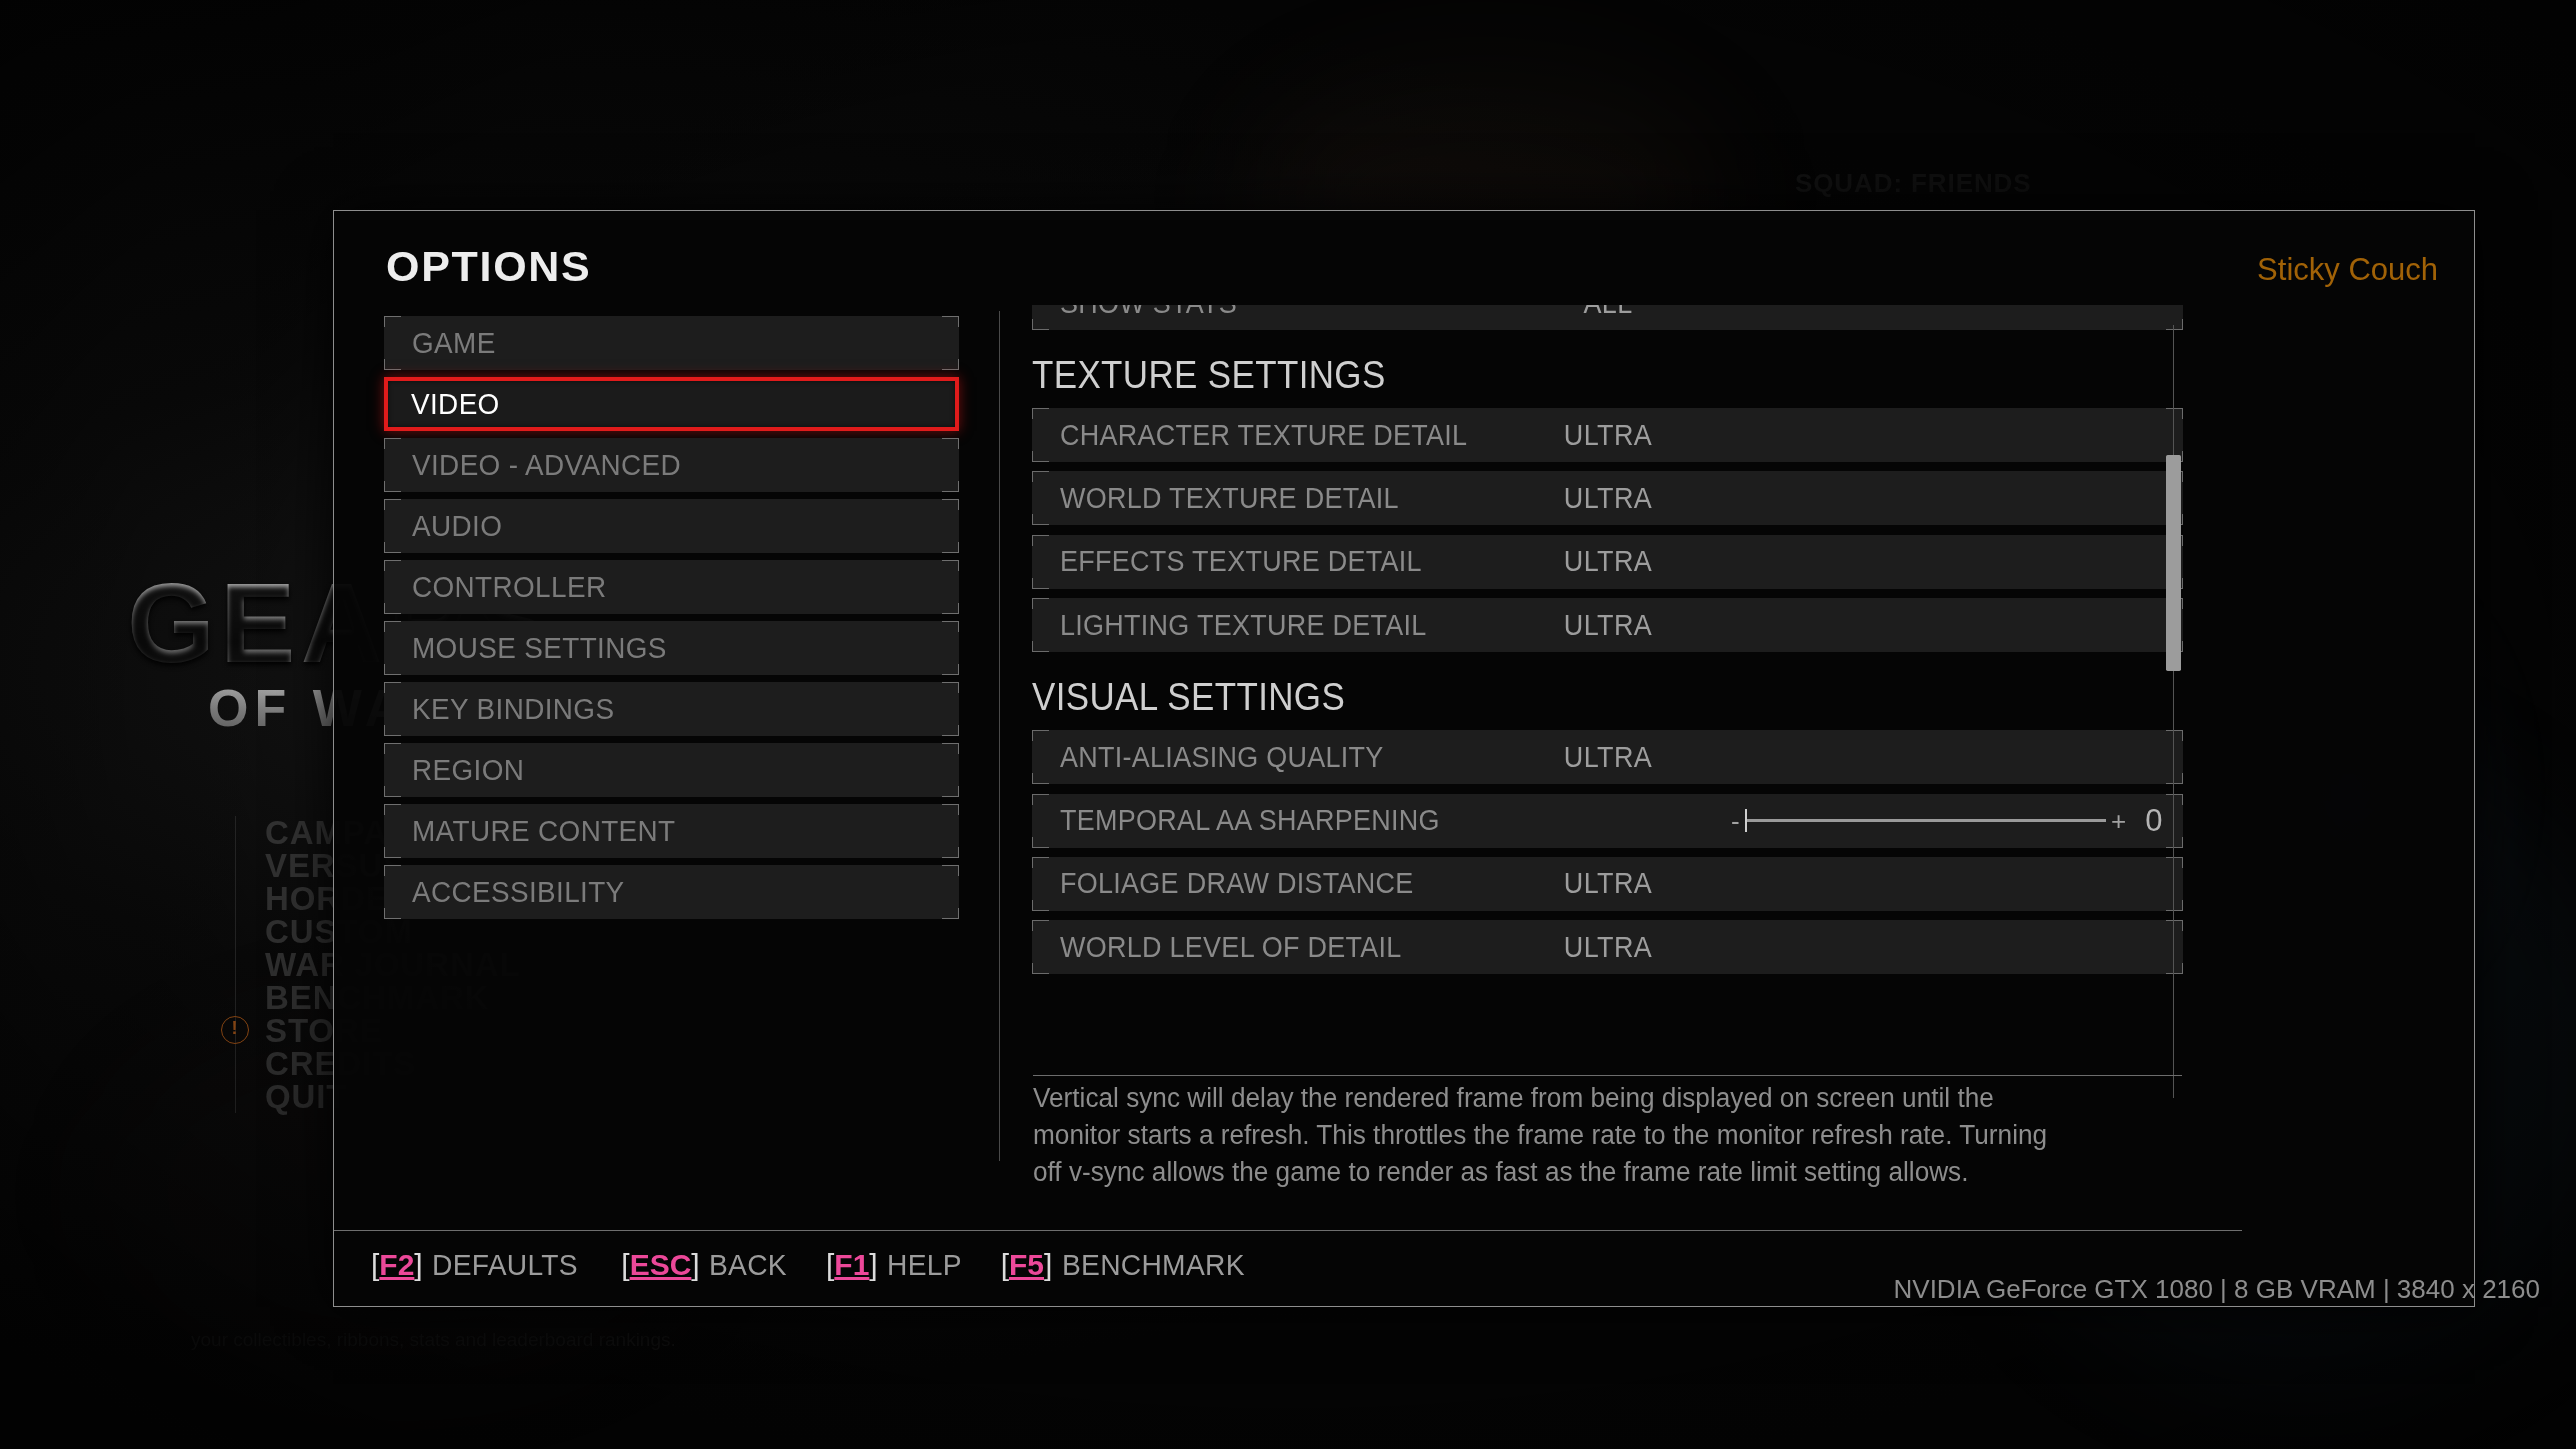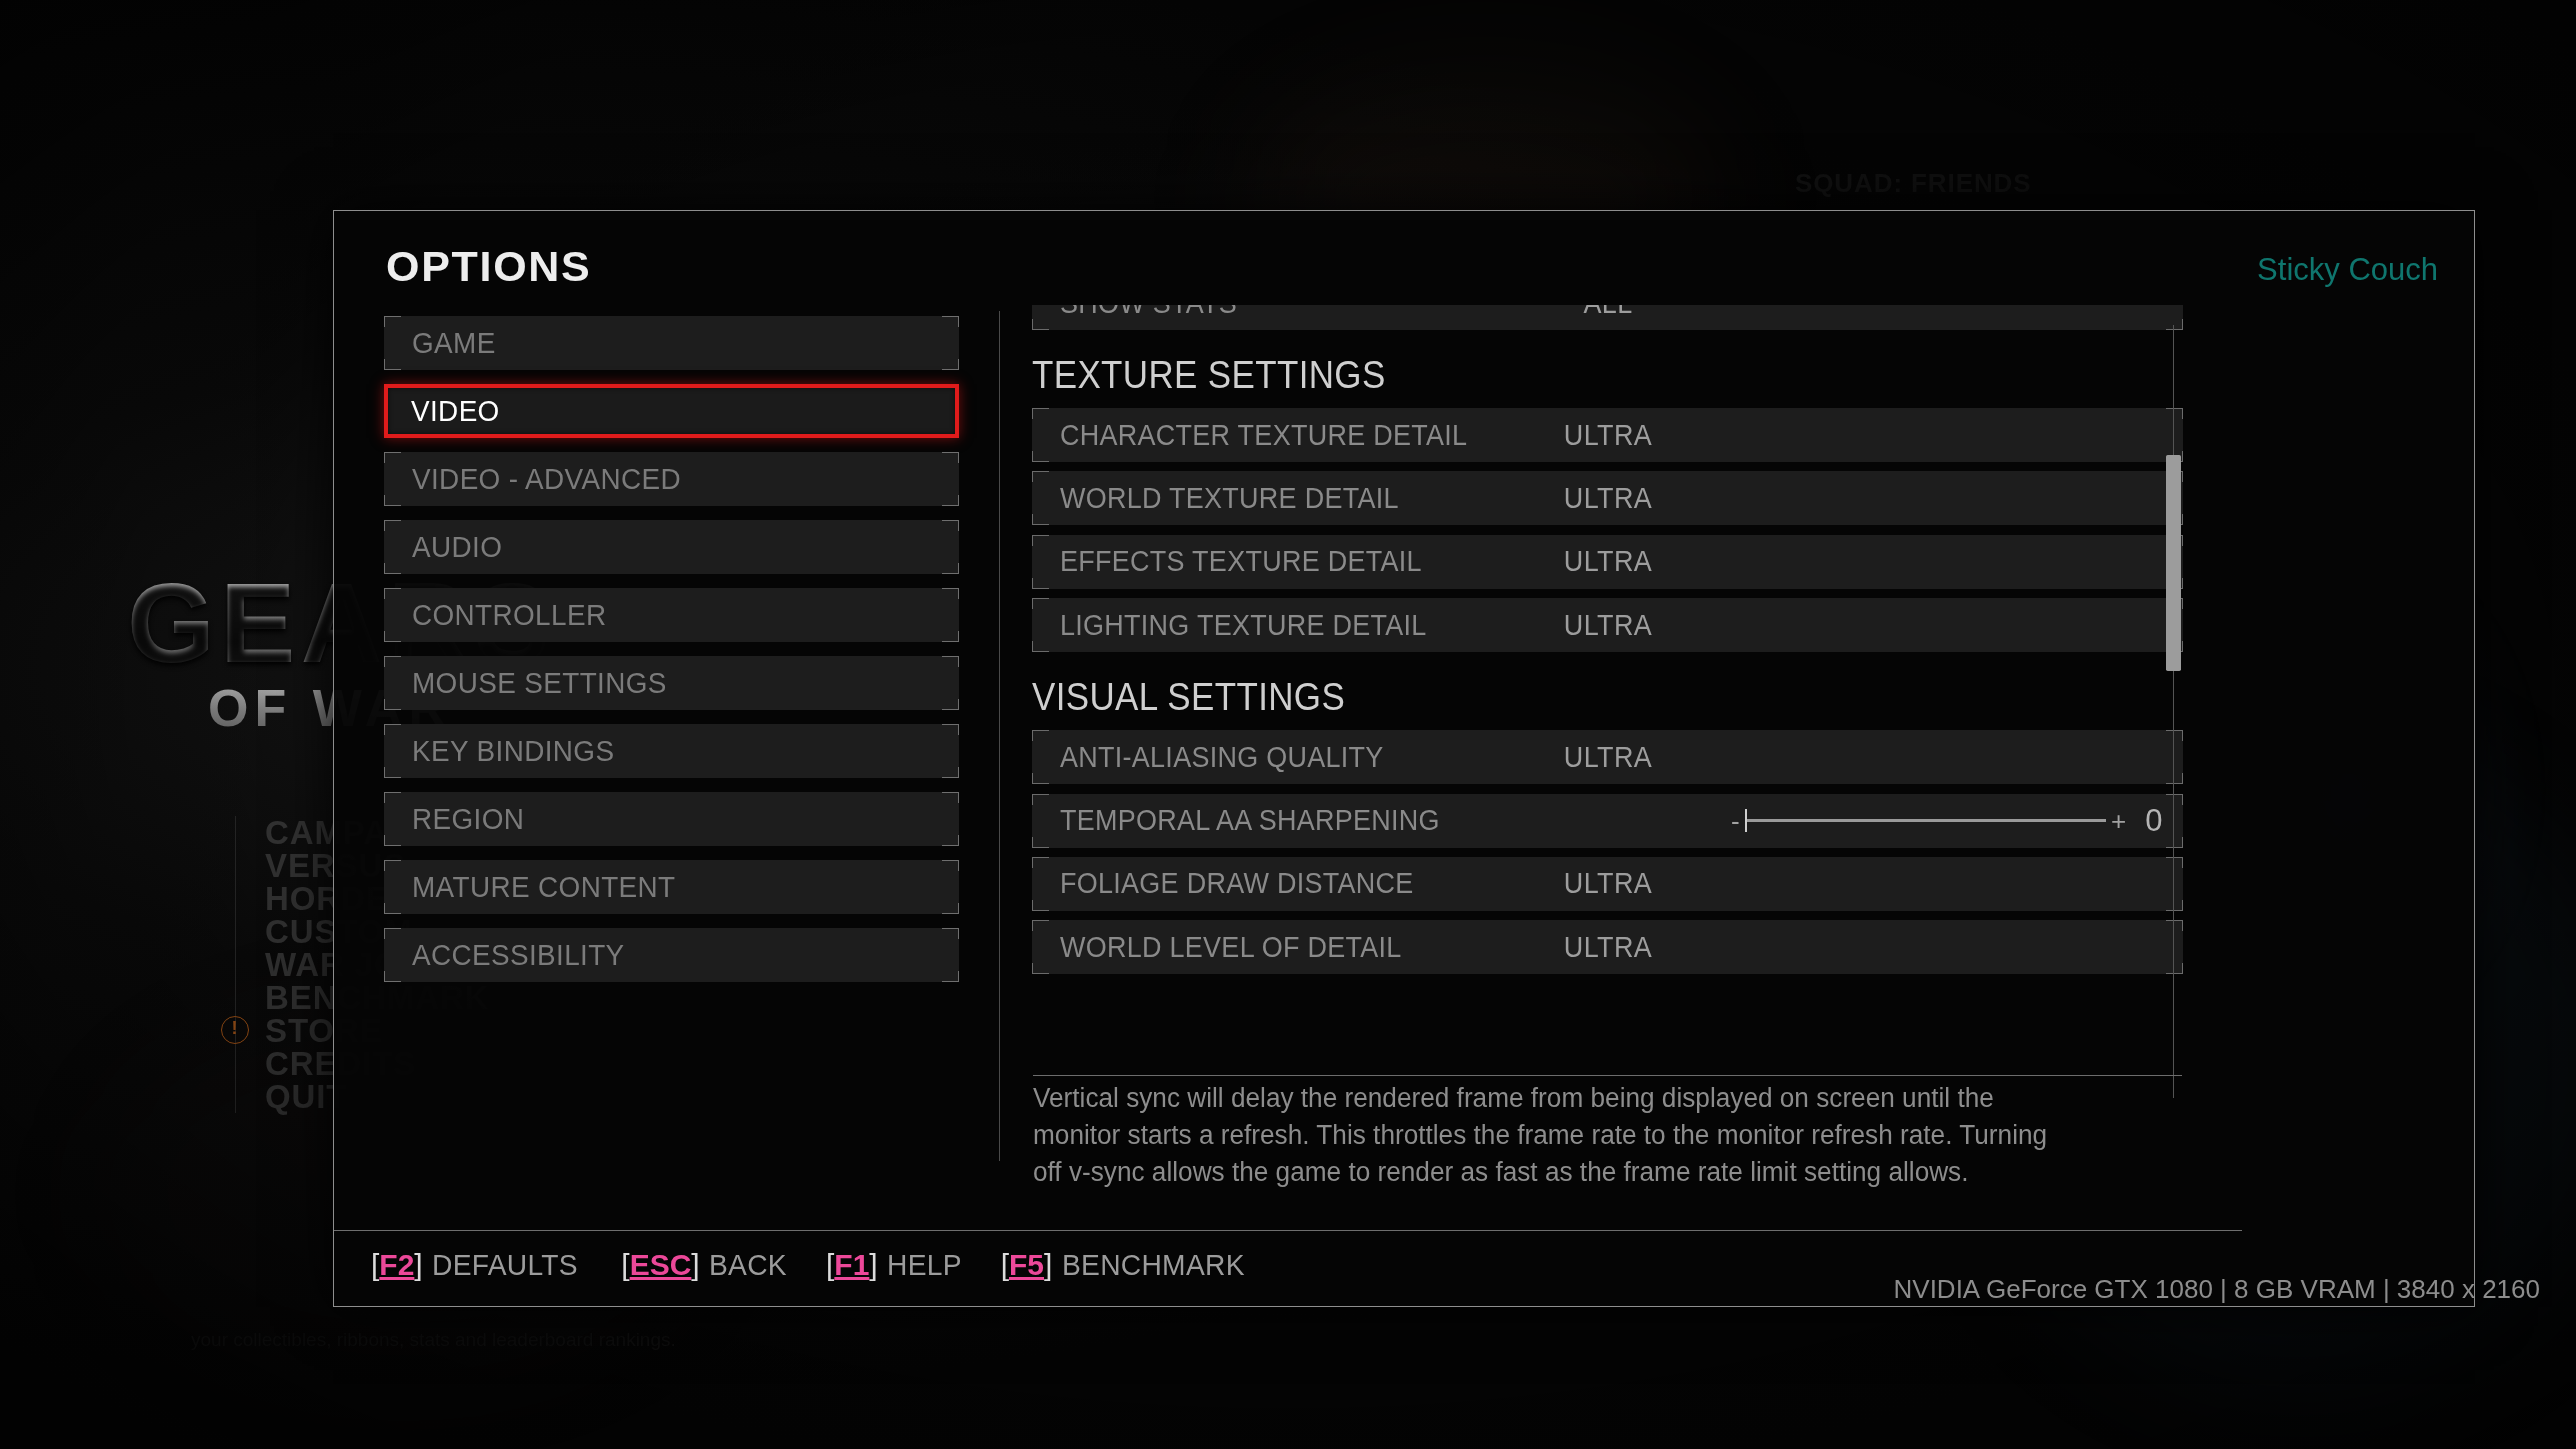--- a/index.html
+++ b/index.html
@@ -51,26 +51,26 @@
     filter:blur(1.7px);}
 
   
   #dialog{position:absolute;left:333px;top:210px;width:2142px;height:1097px;
     background:rgba(5,5,5,.965);border:0.9px solid #8e8e8e;box-sizing:border-box;
     box-shadow:0 0 52px rgba(0,0,0,.9);}
 
   #dlg-head{position:absolute;left:0;right:0;top:0;height:96px;}
   #dlg-title{position:absolute;left:52px;top:31px;font-size:43px;font-weight:bold;
     letter-spacing:1.7px;color:#ededed;}
-  #dlg-user{position:absolute;right:36px;top:41px;font-size:31px;color:#0f766e;
+  #dlg-user{position:absolute;right:36px;top:41px;font-size:31px;color:#a16207;
     font-family:"Liberation Sans", sans-serif;}
 
   
   #nav{position:absolute;left:384px;top:316px;width:575px;}
-  .navitem{position:relative;height:54px;margin-bottom:14px;background:#1d1d1d;
+  .navitem{position:relative;height:54px;margin-bottom:7px;background:#1d1d1d;
     display:flex;align-items:center;box-sizing:border-box;}
   .navitem .nlabel{font-size:30px;letter-spacing:0.4px;color:#7b7b7b;margin-left:27.5px;
     white-space:nowrap;transform:scaleX(.93);transform-origin:left center;}
   
   .navitem::before,.navitem::after{content:"";position:absolute;width:17px;height:100%;
     box-sizing:border-box;top:0;pointer-events:none;}
   .navitem::before{left:0;border-left:1.7px solid #6f6f6f;border-top:1.7px solid #6f6f6f;
     border-bottom:1.7px solid #6f6f6f;
     -webkit-mask-image:linear-gradient(#000 0 11px,transparent 11px calc(100% - 11px),#000 calc(100% - 11px) 100%);
     mask-image:linear-gradient(#000 0 11px,transparent 11px calc(100% - 11px),#000 calc(100% - 11px) 100%);}

